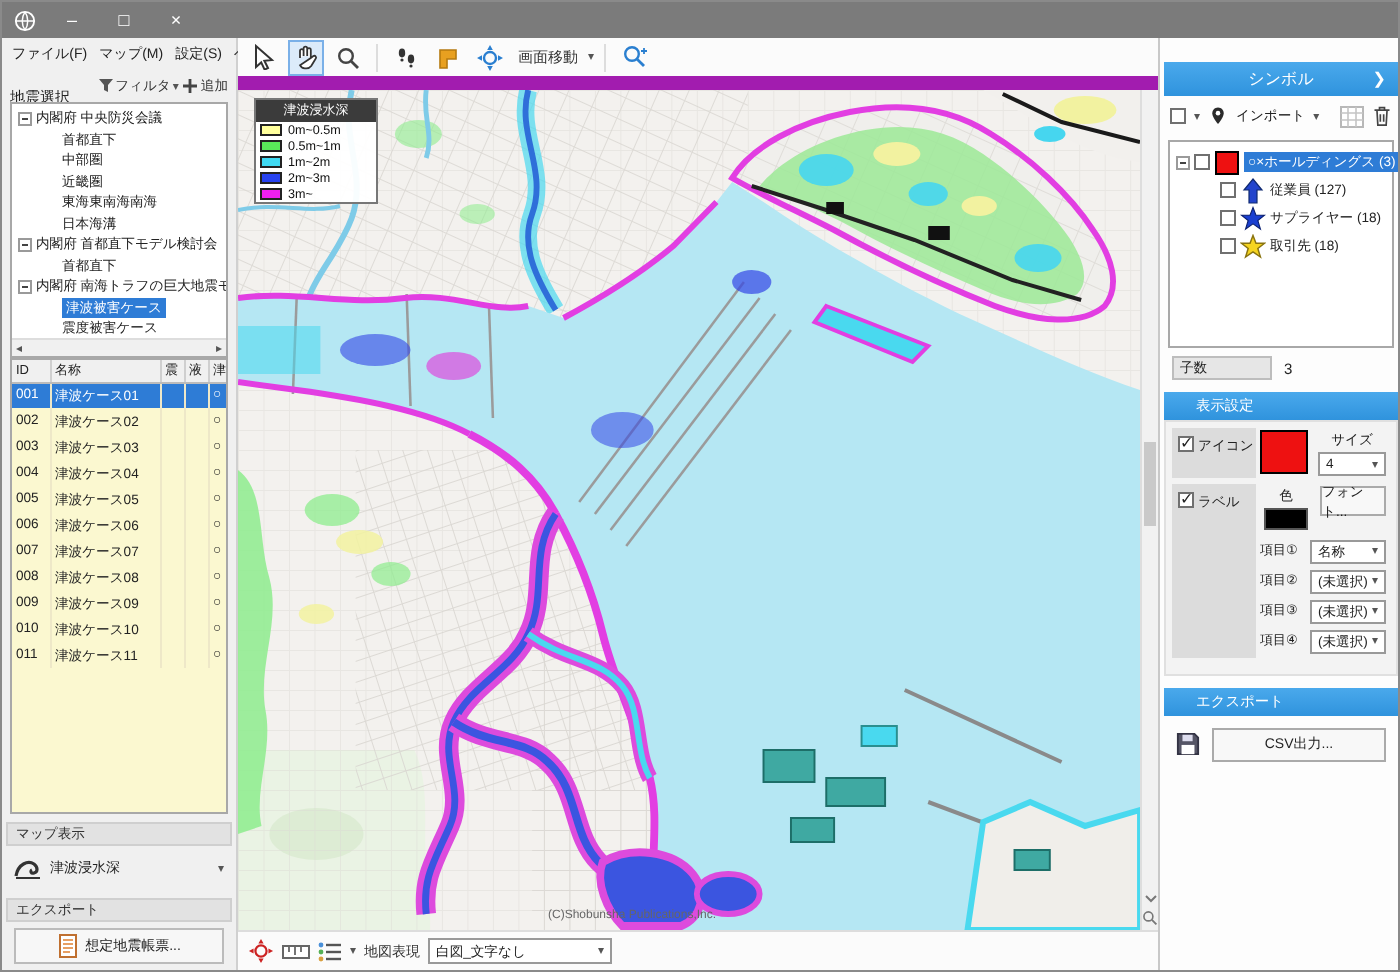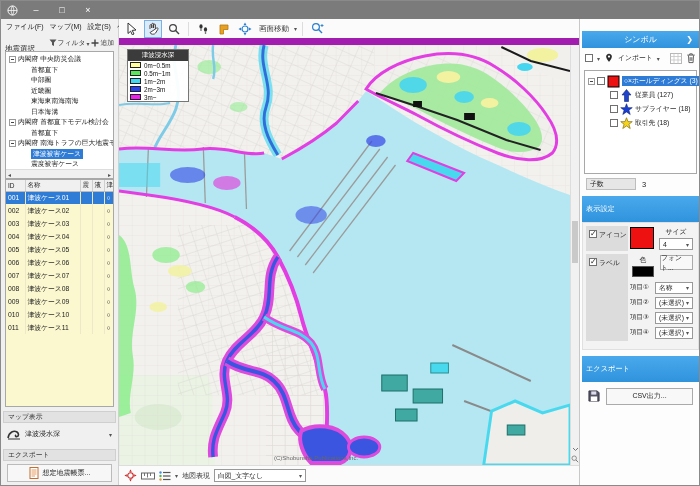--- a/index.html
+++ b/index.html
@@ -101,21 +101,21 @@
   .rtree-item.selected .txt { background:#2e7cd6; color:#fff; padding:0 2px; }
   .sym-ic { width:13px; height:13px; flex:0 0 13px; }
   .sym-ic svg { display:none; width:13px; height:13px; }
   .rtree-item[data-icon="red-square"]  .i-red-square,
   .rtree-item[data-icon="blue-arrow"]  .i-blue-arrow,
   .rtree-item[data-icon="blue-star"]   .i-blue-star,
   .rtree-item[data-icon="yellow-star"] .i-yellow-star { display:block; }
   .kidsrow { height:16px; display:flex; align-items:center; gap:6px; padding:4px 6px 0 6px; }
   .kidsbox { width:50px; height:12px; background:#e6e6e6; border:1px solid #bdbdbd; font-size:6.8px; display:flex; align-items:center; padding-left:3px; }
   .rsec { margin:6px 2px 0 2px; }
-  .rbluebar { height:26px; background:linear-gradient(#4aa9ec,#2f93dd); color:#fff; font-size:7.2px; display:flex; align-items:center; padding-left:4px; }
+  .rbluebar { height:14px; background:linear-gradient(#4aa9ec,#2f93dd); color:#fff; font-size:7.2px; display:flex; align-items:center; padding-left:16px; }
   .setbody { background:#f3f3f3; border:1px solid #e0e0e0; padding:3px 3px 5px 3px; }
   .setgrp { display:flex; margin-bottom:3px; }
   .setleft { width:42px; flex:0 0 42px; background:#dcdcdc; display:flex; align-items:flex-start; gap:2px; padding:4px 0 0 3px; font-size:6.8px; }
   .setright { flex:1; padding:1px 2px; }
   .iconrow { display:flex; align-items:flex-start; gap:5px; }
   .swatch-big { width:24px; height:22px; background:#ee1111; border:1px solid #000; }
   .sizecol { flex:1; display:flex; flex-direction:column; align-items:center; gap:1px; }
   .sizecol .sl { font-size:6.8px; }
   .select { height:12px; border:1px solid #999; background:#fff; display:flex; align-items:center; padding:0 3px; font-size:6.8px; width:100%; }
   .select .caret { margin-left:auto; }

